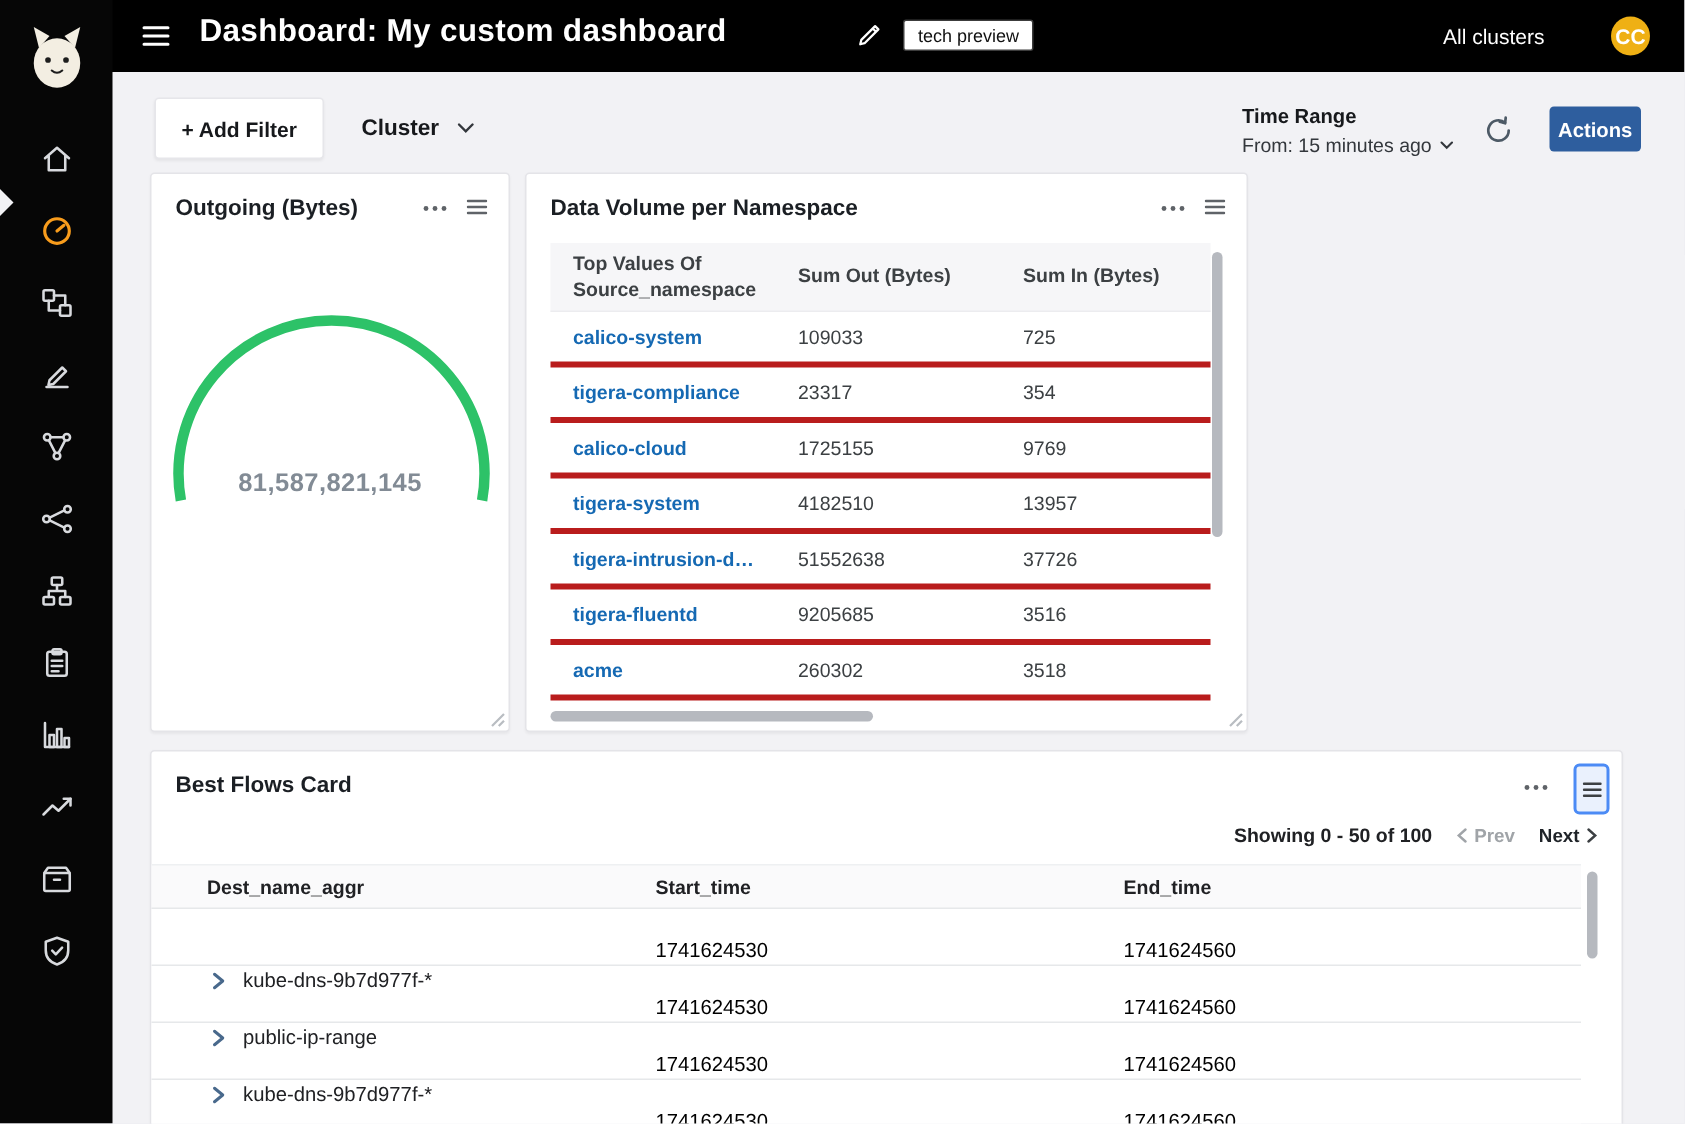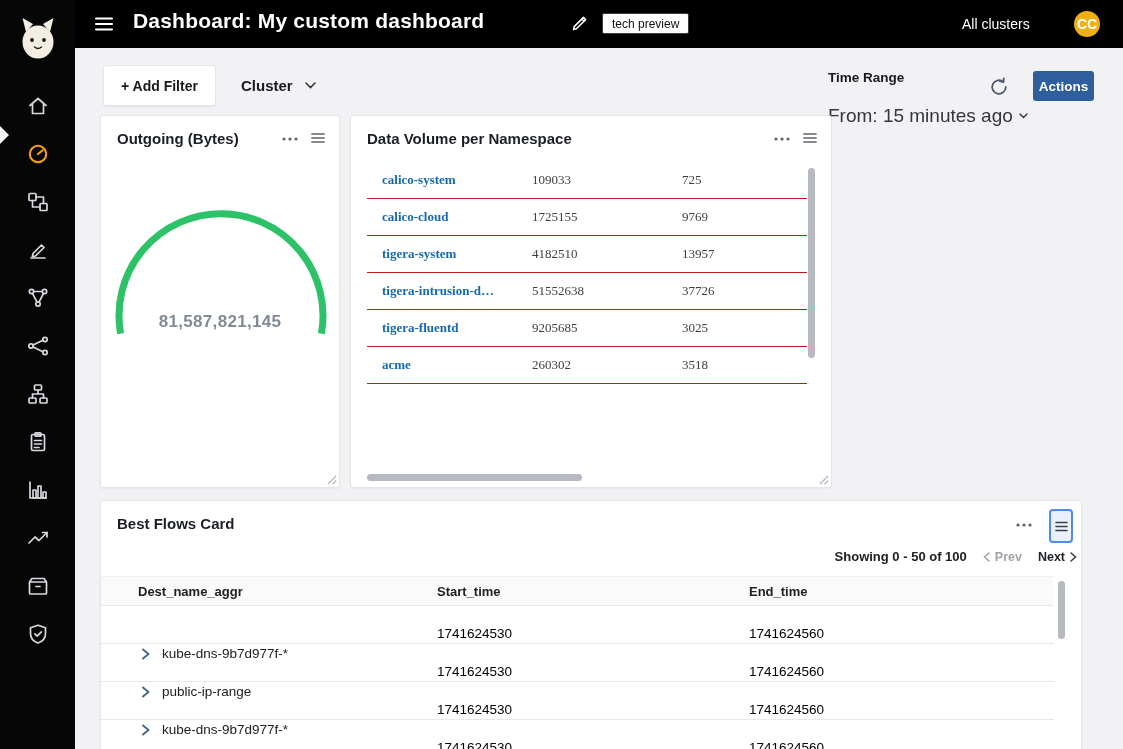--- a/index.html
+++ b/index.html
@@ -23,51 +23,51 @@
   .si-active { stroke:#f89c1c; stroke-width:2.1; fill:none; stroke-linecap:round; stroke-linejoin:round; }
   .active-notch { position:absolute; left:0; top:126px; width:0; height:0; border-top:9px solid transparent; border-bottom:9px solid transparent; border-left:9px solid #f2f2f5; }
 
   
   .main { position:absolute; left:75px; top:48px; width:1048px; height:701px; }
 
   .btn-addfilter { position:absolute; left:28px; top:17px; height:41px; padding:0 17px; background:#fff; border:1px solid #e6e6ea; border-radius:3px; box-shadow:0 1px 2px rgba(0,0,0,.06); font-size:14px; font-weight:600; color:#17191c; display:flex; align-items:center; cursor:pointer; font-family:inherit; }
   .cluster-dd { position:absolute; left:152px; top:17px; height:41px; padding:0 14px; display:flex; align-items:center; gap:12px; font-size:15px; font-weight:600; color:#17191c; cursor:pointer; }
   .time-range { position:absolute; left:753px; top:22px; }
   .time-range .tr-label { font-size:13.5px; font-weight:700; color:#17191c; }
-  .time-range .tr-value { margin-top:20px; font-size:19px; color:#33373c; display:flex; align-items:center; gap:6px; cursor:pointer; }
+  .time-range .tr-value { margin-top:4px; font-size:13px; color:#33373c; display:flex; align-items:center; gap:6px; cursor:pointer; }
   .refresh-btn { position:absolute; left:912px; top:27px; width:24px; height:24px; cursor:pointer; }
   .btn-actions { position:absolute; left:958px; top:23px; width:61px; height:30px; background:#2e5e9e; border:none; border-radius:3px; color:#fff; font-size:13.5px; font-weight:600; cursor:pointer; font-family:inherit; }
 
   
   .card { position:absolute; background:#fff; border:1px solid #e4e4e8; border-radius:3px; box-shadow:0 1px 2px rgba(0,0,0,.05); }
   .card-title { position:absolute; left:16px; top:14px; font-size:15px; font-weight:700; color:#1b1f24; }
   .kebab { position:absolute; width:18px; height:18px; display:flex; align-items:center; justify-content:center; cursor:pointer; }
   .draghandle { position:absolute; width:18px; height:18px; display:flex; align-items:center; justify-content:center; cursor:grab; }
   .resize-grip { position:absolute; right:2px; bottom:2px; width:11px; height:11px; cursor:nwse-resize; }
 
   
   .card-outgoing { left:25px; top:67px; width:240px; height:373px; }
   .gauge-svg { position:absolute; left:8px; top:85px; }
   .gauge-value { position:absolute; left:0; top:196px; width:100%; text-align:center; font-size:17px; font-weight:700; color:#828b95; letter-spacing:.3px; }
 
   
   .card-namespace { left:275px; top:67px; width:482px; height:373px; }
   .ns-table { position:absolute; left:16px; top:46px; width:440px; }
   .ns-head { display:grid; grid-template-columns:150px 150px 140px; background:#f6f6f8; align-items:center; min-height:46px; border-bottom:1px solid #ececef; }
   .ns-head span { font-size:13px; font-weight:700; color:#3c4043; padding:6px 14px 6px 15px; line-height:1.25; }
-  .ns-row { display:grid; grid-template-columns:150px 150px 140px; align-items:center; height:37px; border-bottom:1px solid #b91c1c;font-family:Liberation Serif, serif; }
+  .ns-row { display:grid; grid-template-columns:150px 150px 140px; align-items:center; height:37px; border-bottom:4px solid #b91c1c; }
   .ns-link { padding-left:15px; font-size:13px; font-weight:700; color:#1569b3; text-decoration:none; white-space:nowrap; overflow:hidden; cursor:pointer; }
   .ns-num { padding-left:15px; font-size:13px; color:#3c4043; }
   .vscroll { position:absolute; width:7px; border-radius:4px; background:#b6b9bf; cursor:pointer; }
   .hscroll { position:absolute; height:7px; border-radius:4px; background:#b6b9bf; cursor:pointer; }
 
   
   .card-flows { left:25px; top:452px; width:982px; height:300px; }
   .drag-focused { position:absolute; right:8px; top:8px; width:24px; height:34px; border:2px solid #4c8bf5; border-radius:4px; background:#eaf1fd; display:flex; align-items:center; justify-content:center; cursor:grab; }
-  .pagination { position:absolute; right:4px; top:48px; display:flex; align-items:center; gap:16px; }
+  .pagination { position:absolute; right:16px; top:48px; display:flex; align-items:center; gap:16px; }
   .showing { font-size:13px; font-weight:600; color:#202124; }
   .pager { display:flex; align-items:center; gap:5px; cursor:pointer; }
   .pager.prev { color:#a0a4a8; font-size:12.5px; font-weight:600; }
   .pager.next { color:#1f2328; font-size:12.5px; font-weight:700;align-items:center; }
   .bf-table { position:absolute; left:0; top:75px; width:953px; }
   .bf-head { display:grid; grid-template-columns:299px 312px 1fr; padding-left:37px; background:#fafafb; height:30px; align-items:center; border-top:1px solid #eef0f2; border-bottom:1px solid #e6e8ea; }
   .bf-head span { font-size:13px; font-weight:700; color:#202124; }
   .bf-row { display:grid; grid-template-columns:299px 312px 1fr; padding-left:37px; height:38px; align-items:center; border-bottom:1px solid #e6e8ea; background:#fff; }
   .bf-dest { display:flex; align-items:center; gap:10px; font-size:13.5px; color:#202124;margin-top:40px; }
   .bf-cell { font-size:13.5px; color:#000000; }
@@ -252,44 +252,54 @@
             <circle cx="14" cy="2" r="1.6" fill="#5f6368"></circle>
           </svg>
       </div>
       <div class="draghandle" style="right:12px; top:13px;">
         <svg width="14" height="12" viewBox="0 0 14 12">
             <path d="M1 2 H13 M1 6 H13 M1 10 H13" stroke="#5f6368" stroke-width="1.7" stroke-linecap="round"></path>
           </svg>
       </div>
 
       <div class="ns-table">
+        <div class="ns-head">
+          <span>Top Values Of Source_namespace</span>
+          <span>Sum Out (Bytes)</span>
+          <span>Sum In (Bytes)</span>
+        </div>
         <div class="ns-row">
           <a class="ns-link">calico-system</a>
           <span class="ns-num">109033</span>
           <span class="ns-num">725</span>
         </div>
         <div class="ns-row">
+          <a class="ns-link">tigera-compliance</a>
+          <span class="ns-num">23317</span>
+          <span class="ns-num">354</span>
+        </div>
+        <div class="ns-row">
           <a class="ns-link">calico-cloud</a>
           <span class="ns-num">1725155</span>
           <span class="ns-num">9769</span>
         </div>
         <div class="ns-row">
           <a class="ns-link">tigera-system</a>
           <span class="ns-num">4182510</span>
           <span class="ns-num">13957</span>
         </div>
         <div class="ns-row">
           <a class="ns-link">tigera-intrusion-d…</a>
           <span class="ns-num">51552638</span>
           <span class="ns-num">37726</span>
         </div>
         <div class="ns-row">
           <a class="ns-link">tigera-fluentd</a>
           <span class="ns-num">9205685</span>
-          <span class="ns-num">3025</span>
+          <span class="ns-num">3516</span>
         </div>
         <div class="ns-row">
           <a class="ns-link">acme</a>
           <span class="ns-num">260302</span>
           <span class="ns-num">3518</span>
         </div>
       </div>
 
       <div class="vscroll" style="right:16px; top:52px; height:190px;"></div>
       <div class="hscroll" style="left:16px; top:358px; width:215px;"></div>

